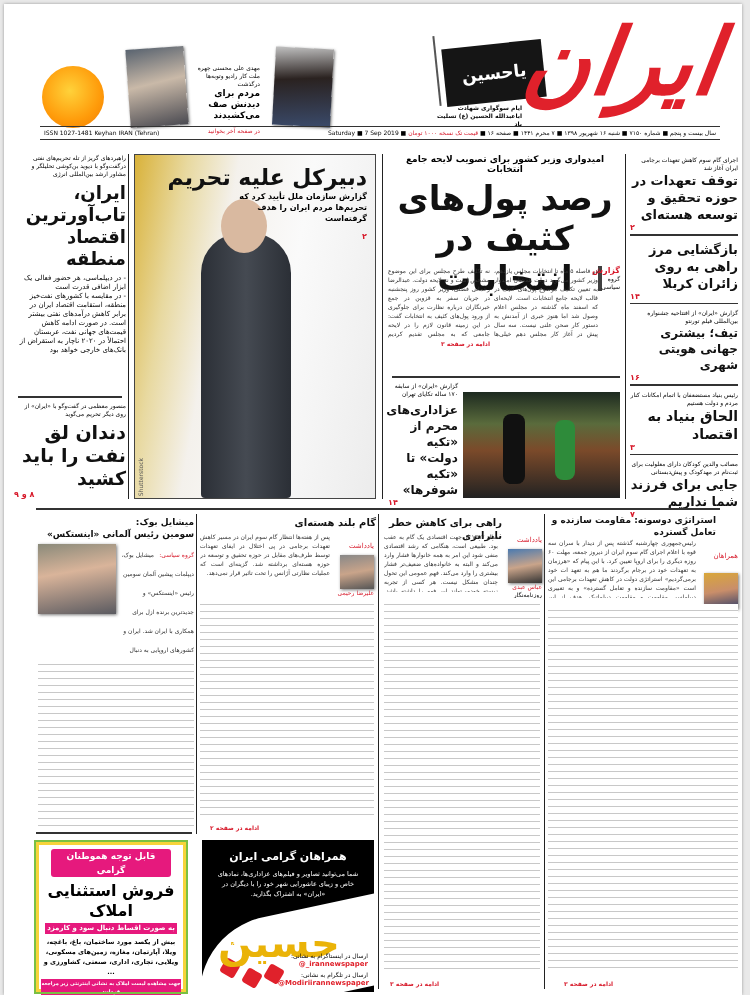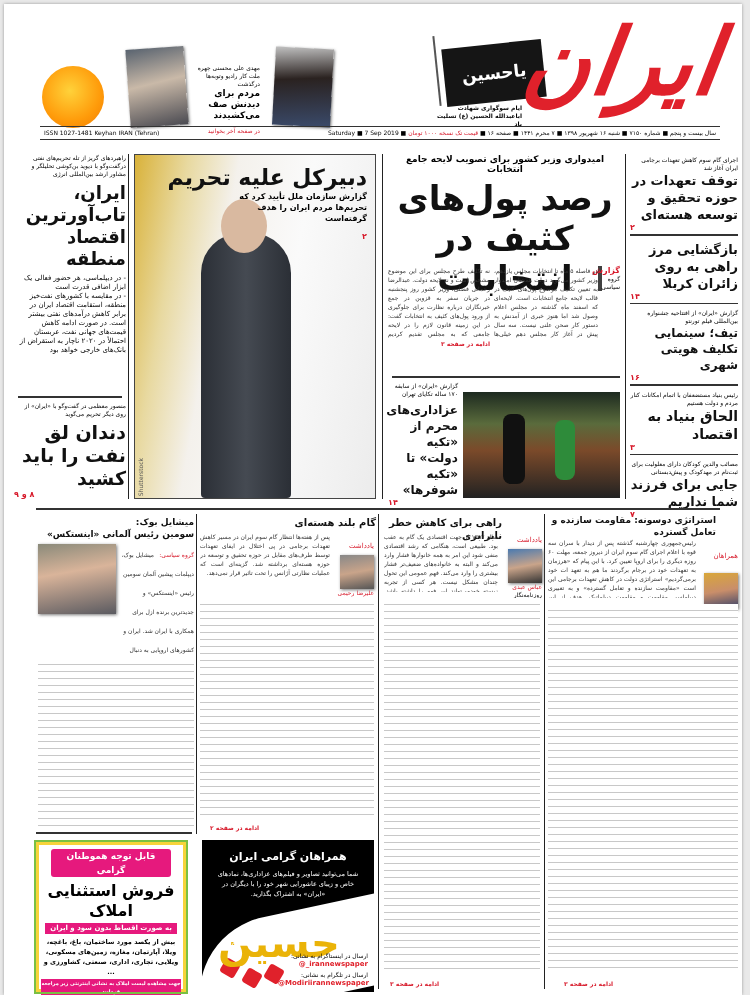--- a/index.html
+++ b/index.html
@@ -124,21 +124,21 @@
       <div class="pg" style="text-align:left">۲</div>
     </div>
     <div class="hr" style="position:relative;height:1.5px;margin:2px 0 5px"></div>
     <div>
       <div class="headline" style="font-size:13px;line-height:17px">بازگشایی مرز راهی به روی زائران کربلا</div>
       <div class="pg" style="text-align:left">۱۴</div>
     </div>
     <div class="hr" style="position:relative;height:1.5px;margin:2px 0 5px"></div>
     <div>
       <div class="tiny">گزارش «ایران» از افتتاحیه جشنواره بین‌المللی فیلم تورنتو</div>
-      <div class="headline" style="font-size:12px;line-height:16px">تیف؛ سینمایی تکلیف هویتی شهری</div>
+      <div class="headline" style="font-size:12px;line-height:16px">تیف؛ بیشتری جهانی هویتی شهری</div>
       <div class="pg" style="text-align:left">۱۶</div>
     </div>
     <div class="hr" style="position:relative;height:1.5px;margin:2px 0 5px"></div>
     <div>
       <div class="tiny">رئیس بنیاد مستضعفان با اتمام امکانات کنار مردم و دولت هستیم</div>
       <div class="headline" style="font-size:14px;line-height:18px">الحاق بنیاد به اقتصاد</div>
       <div class="pg" style="text-align:left">۳</div>
     </div>
     <div class="hr" style="position:relative;height:1.5px;margin:2px 0 5px"></div>
     <div>
@@ -205,21 +205,21 @@
   <div class="abs rtl" style="left:116px;top:538px;width:74px;height:112px;overflow:hidden">
     <span class="red tiny">گروه سیاسی:</span>
     <span class="body-text">میشایل بوک، دیپلمات پیشین آلمان سومین رئیس «اینستکس» و جدیدترین برنده ازل برای همکاری با ایران شد. ایران و کشورهای اروپایی به دنبال خروج امریکا از برجام با هدف حراست از پیامدهای اقتصادی بین‌المللی با ایران سازوکاری مالی موسوم به «اینستکس» را طراحی کردند که براساس آن دریافت پول از طریق تبادل کالا انجام می‌شود.</span>
   </div>
   <div class="abs grey-body" style="left:34px;top:654px;width:156px;height:168px"></div>
   <div class="hr" style="left:32px;top:828px;width:156px"></div>
 
   <div class="ad-left">
     <div class="ad-band" style="font-size:9px;line-height:14px;margin:4px 12px;border-radius:3px">قابل توجه هموطنان گرامی</div>
     <div style="font-size:16px;font-weight:bold;line-height:20px">فروش استثنایی املاک</div>
-    <div class="ad-band" style="font-size:7px;line-height:11px;margin:2px 6px">به صورت اقساط بدون سود و ایران</div>
+    <div class="ad-band" style="font-size:7px;line-height:11px;margin:2px 6px">به صورت اقساط دنبال سود و کارمزد</div>
     <div style="font-size:6.5px;line-height:10px;font-weight:bold;padding:1px 3px">بیش از یکصد مورد ساختمان، باغ، باغچه، ویلا، آپارتمان، مغازه، زمین‌های مسکونی، ویلایی، تجاری، اداری، صنعتی، کشاورزی و ...</div>
     <div class="ad-band" style="font-size:5px;line-height:8px;margin:1px 2px">جهت مشاهده لیست املاک به نشانی اینترنتی زیر مراجعه فرمایید</div>
 
   </div>
 
   <div class="ad-right">
     <div style="font-size:11px;font-weight:bold;margin-top:10px">همراهان گرامی ایران</div>
     <div style="font-size:6.5px;line-height:10px;padding:6px 14px">شما می‌توانید تصاویر و فیلم‌های عزاداری‌ها، نمادهای خاص و زیبای عاشورایی شهر خود را با دیگران در «ایران» به اشتراک بگذارید.</div>
     <div class="abs" style="left:-10px;top:72px;width:200px;height:90px;background:#fff;border-radius:80px 0 0 0;transform:rotate(-12deg)"></div>
     <div class="abs" style="left:20px;top:120px;width:16px;height:16px;background:#e0212b;border-radius:3px;transform:rotate(30deg)"></div>

